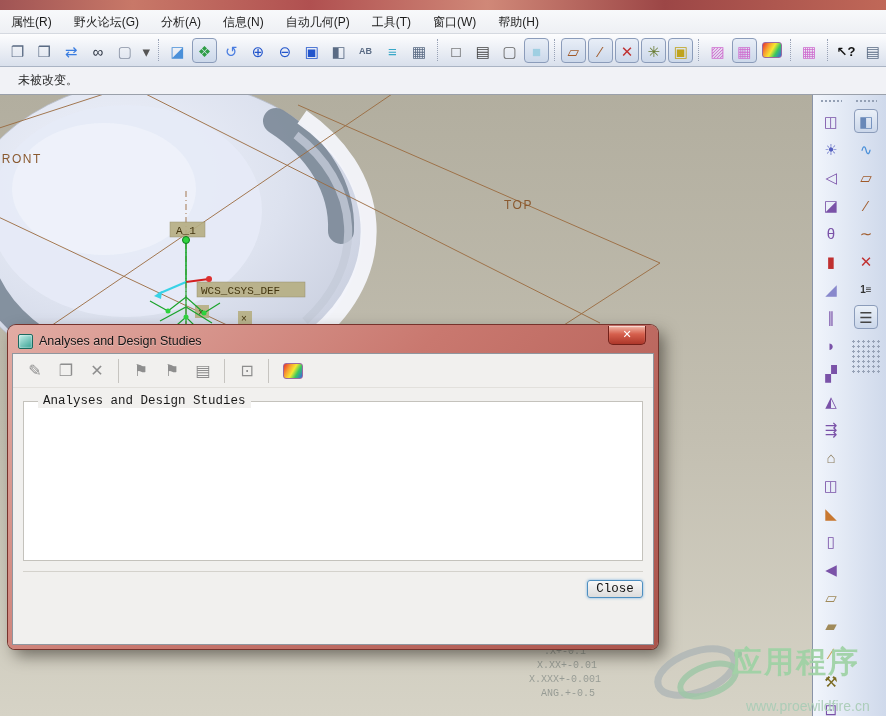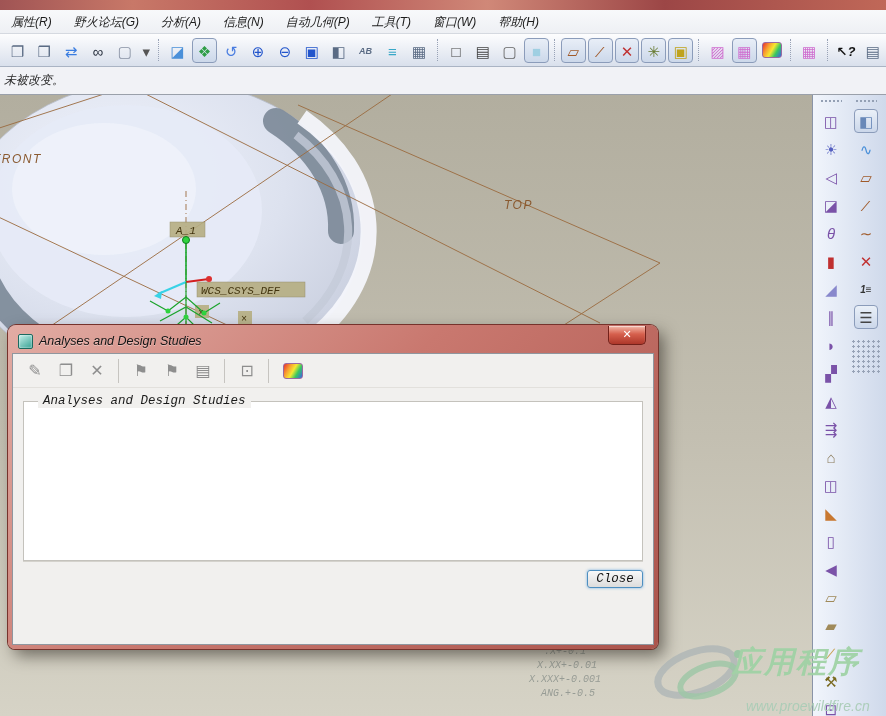--- a/index.html
+++ b/index.html
@@ -1,38 +1,38 @@
 <!DOCTYPE html>
 <html><head>
 <meta charset="utf-8">
 <style>
   html,body{margin:0;padding:0;}
   body{font-family:"Liberation Sans","DejaVu Sans",sans-serif;background:#888;}
-  #screen{position:relative;width:886px;height:716px;overflow:hidden;background:#c9c6ba;font-style:italic;}
+  #screen{position:relative;width:886px;height:716px;overflow:hidden;background:#c9c6ba;}
 
   
   .titlebar-sliver{position:absolute;left:0;top:0;width:886px;height:10px;
     background:linear-gradient(90deg,#a05454,#c87868 15%,#b05050 35%,#d08878 55%,#9c4646 75%,#c06858 100%);}
   .menubar{position:absolute;left:0;top:10px;width:886px;height:23px;
     background:linear-gradient(#f8f9fb,#eef0f4);border-bottom:1px solid #d5d9e0;
     display:flex;align-items:center;font-size:12px;color:#1c1c1c;}
   .menu-item{padding:0 11px;line-height:22px;white-space:nowrap;cursor:default;}
   .toolbar{position:absolute;left:0;top:34px;width:886px;height:33px;
     background:linear-gradient(#fdfdfe,#d9e0ec);border-bottom:1px solid #aab4c4;
     display:flex;align-items:center;padding-left:4px;box-sizing:border-box;}
   .tb-btn{width:25px;height:25px;line-height:25px;text-align:center;font-size:15px;
     color:#44506a;margin:0 1px;border:1px solid transparent;border-radius:4px;box-sizing:border-box;}
   .tb-btn.pressed{background:linear-gradient(#e8eef7,#ccd8ea);border:1px solid #8b9cba;}
   .tb-btn.smalltext{font-size:9px;font-weight:bold;letter-spacing:0;}
   .tb-btn.bold{font-weight:bold;color:#111;font-size:13px;}
   .tsep{width:1px;height:22px;border-left:1px dotted #98a2b6;margin:0 4px;}
   .rainbow{width:18px;height:14px;margin:0 4px;border-radius:3px;border:1px solid #9a6aa0;
     background:linear-gradient(120deg,#e83030,#f8a030 28%,#f6e830 50%,#38c860 72%,#3a60e8);}
   .statusbar{position:absolute;left:0;top:67px;width:886px;height:28px;background:#f1f2f6;
-    border-bottom:1px solid #9aa0aa;font-size:12px;color:#2a2a2a;line-height:27px;padding-left:4px;box-sizing:border-box;}
+    border-bottom:1px solid #9aa0aa;font-size:12px;color:#2a2a2a;line-height:27px;padding-left:18px;box-sizing:border-box;}
 
   
   .viewport{position:absolute;left:0;top:95px;width:812px;height:621px;
     background:linear-gradient(#b2ae9f,#c3bfb1 55%,#d6d3c6);}
   .viewport svg{display:block;}
 
   
   .rail{position:absolute;left:812px;top:95px;width:74px;height:621px;
     background:linear-gradient(to right,#f1f5fc,#cfd9eb);border-left:1px solid #8a94a8;box-sizing:border-box;}
   .rail-col{position:absolute;top:4px;display:flex;flex-direction:column;align-items:center;}
@@ -74,21 +74,21 @@
     display:flex;flex-direction:column;background:#fff;}
   .group-label{position:absolute;top:-8px;left:14px;background:#f1f0ee;padding:0 5px;
     font-size:12.5px;color:#1a1a1a;z-index:2;}
   .tbl-header{display:flex;height:19px;background:linear-gradient(#ffffff,#ececec);
     border-bottom:1px solid #cfcfcf;font-size:12px;color:#111;}
   .th-name{width:278px;border-right:1px solid #cfcfcf;padding-left:8px;line-height:19px;}
   .th-type{flex:1;padding-left:8px;line-height:19px;}
   .tbl-body{flex:1;background:#fff;}
   .desc-group{position:relative;margin:17px 10px 0;border-top:1px solid #d0cec8;padding-top:7px;}
   .desc-box{height:45px;border:1px solid #cfcdc7;background:#f0efed;box-shadow:inset 1px 1px 0 rgba(255,255,255,.7);}
-  .dlg-footer{border-top:1px solid #d4d2cc;margin:0 10px 0;padding-top:6px;text-align:right;}
+  .dlg-footer{border-top:1px solid #d4d2cc;margin:10px 10px 0;padding-top:6px;text-align:right;}
   .close-btn{display:inline-block;min-width:38px;padding:1px 8px;font-size:12.5px;color:#111;
     border:1px solid #4e8fc0;border-radius:3px;background:linear-gradient(#f9f9f9,#dcdcdc);
     box-shadow:0 0 3px rgba(90,160,220,.8);text-align:center;}
 
   
   .watermark{position:absolute;left:650px;top:632px;width:236px;height:84px;z-index:60;opacity:.92;}
   .wm-title{position:absolute;left:82px;top:10px;font-size:30px;font-weight:bold;
     letter-spacing:2px;color:#9ed2a4;}
   .wm-url{position:absolute;left:96px;top:50px;font-size:14px;color:#a9ccb6;margin-top:16px;}
   .wm-logo{position:absolute;left:0;top:4px;}

